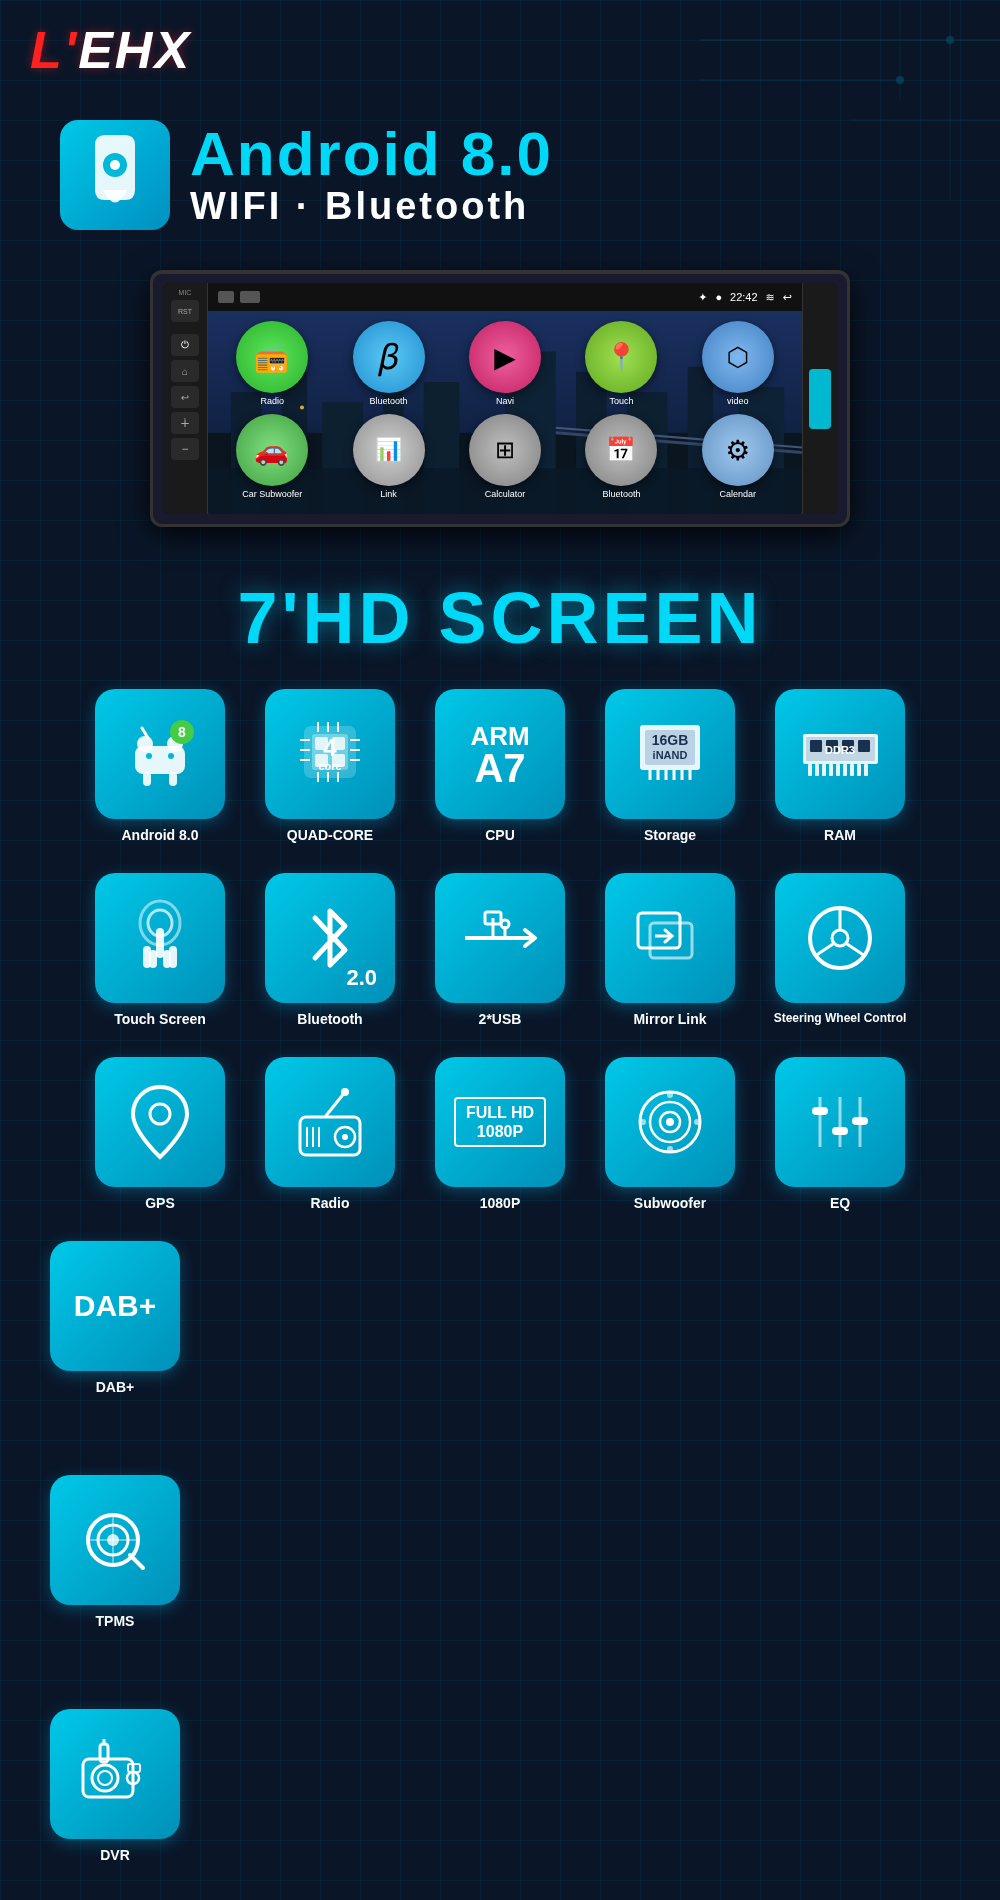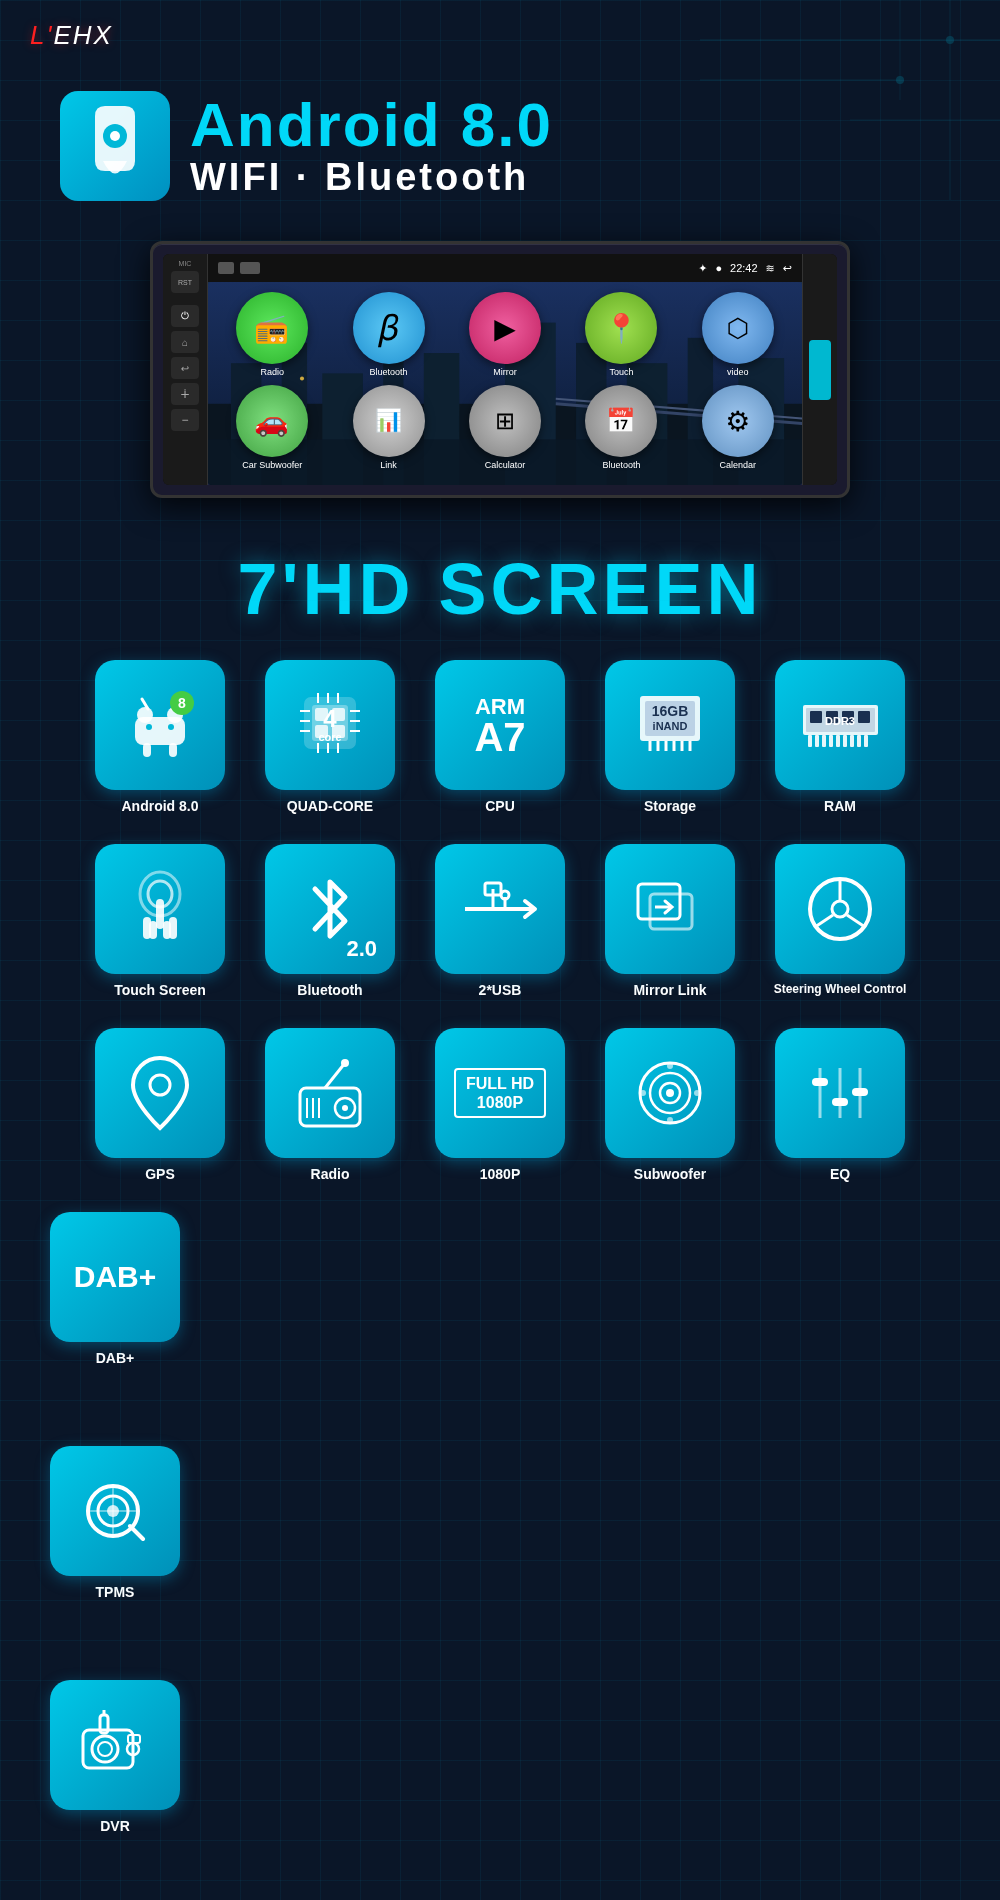--- a/index.html
+++ b/index.html
@@ -26,22 +26,22 @@
     
     .header {
       position: relative;
       padding: 20px 30px 10px 30px;
       display: flex;
       align-items: center;
       justify-content: space-between;
     }
 
     .logo-text {
-      font-size: 26px;
-      font-weight: 400;
+      font-size: 52px;
+      font-weight: 700;
       color: #ff2020;
       font-style: italic;
       letter-spacing: 2px;
       text-shadow: 0 0 10px rgba(255,30,30,0.4);
     }
     .logo-text span { color: #ffffff; }
 
     
     .android-banner {
       display: flex;
@@ -440,21 +440,21 @@
             <div class="app-item">
               <div class="app-icon radio">📻</div>
               <span class="app-label">Radio</span>
             </div>
             <div class="app-item">
               <div class="app-icon bluetooth-app" style="font-size:36px;">𝛽</div>
               <span class="app-label">Bluetooth</span>
             </div>
             <div class="app-item">
               <div class="app-icon music">▶</div>
-              <span class="app-label">Mirror</span>
+              <span class="app-label">Navi</span>
             </div>
             <div class="app-item">
               <div class="app-icon navi">📍</div>
               <span class="app-label">Touch</span>
             </div>
             <div class="app-item">
               <div class="app-icon video" style="font-size:26px;">⬡</div>
               <span class="app-label">video</span>
             </div>
 
@@ -554,21 +554,21 @@
           <div style="font-size:24px;font-weight:900;color:white;line-height:1;">4</div>
           <div style="font-size:11px;font-weight:700;color:white;">core</div>
         </div>
       </div>
       <span class="feature-label">QUAD-CORE</span>
     </div>
 
     <div class="feature-item">
       <div class="feature-icon-box">
         <div class="arm-text">
-          <span style="font-size:22px;display:block;">ARM</span>
+          <span style="font-size:26px;display:block;">ARM</span>
           <span style="font-size:40px;display:block;line-height:0.9;">A7</span>
         </div>
       </div>
       <span class="feature-label">CPU</span>
     </div>
 
     <div class="feature-item">
       <div class="feature-icon-box">
         <div style="display:flex;flex-direction:column;align-items:center;justify-content:center;">
           <svg width="80" height="75" viewBox="0 0 80 75">

